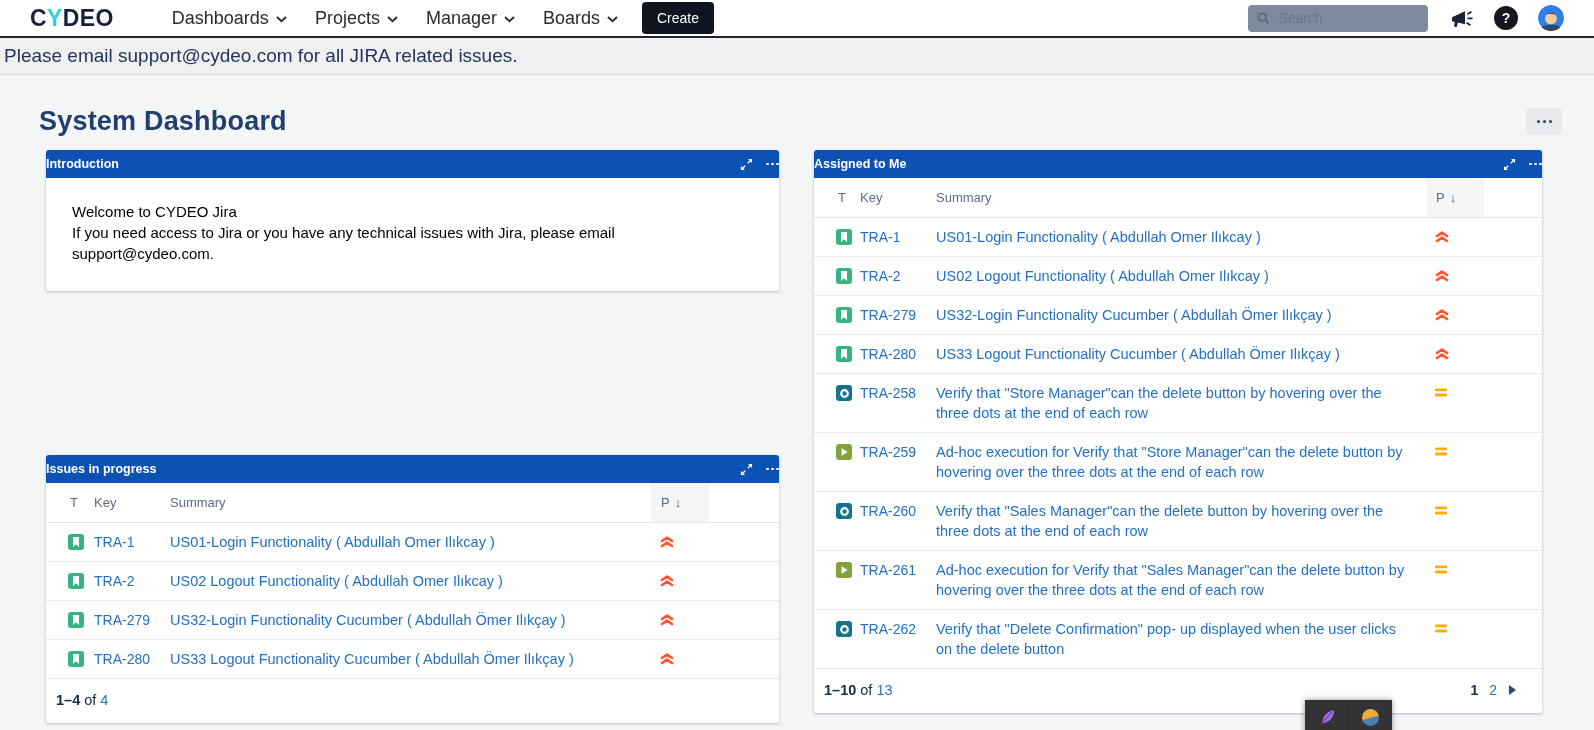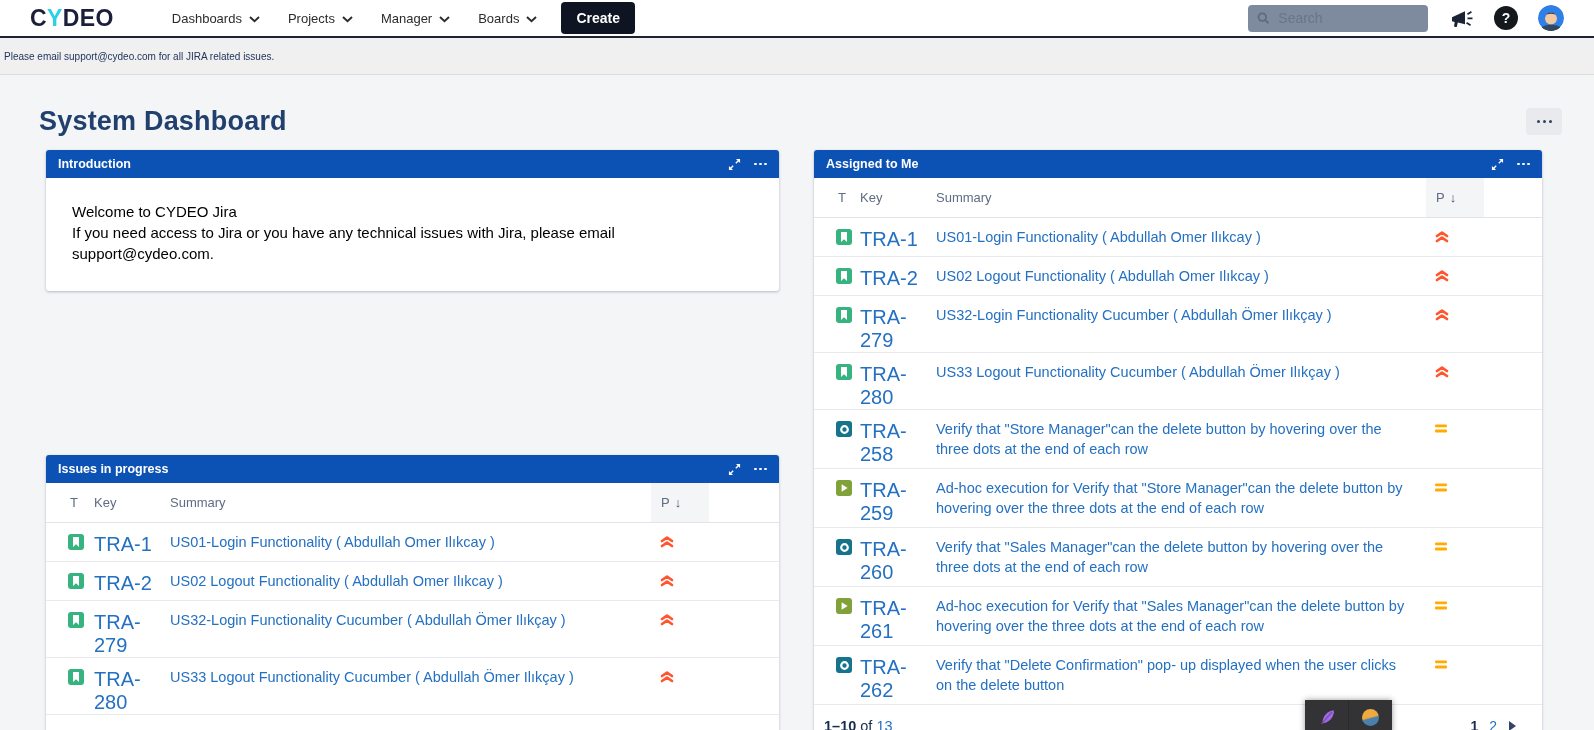--- a/index.html
+++ b/index.html
@@ -10,25 +10,25 @@
     color:#172B4D;
   }
   
   .navbar {
     height:38px; background:#ffffff; display:flex; align-items:center;
     padding:0 28px 0 30px; border-bottom:2px solid #1e2233;
   }
   .logo { font-size:23px; font-weight:800; letter-spacing:.4px; color:#1b1f3b; display:flex; }
   .logo .y { color:#2bd0e6; }
   .nav-menu { display:flex; gap:28px; margin-left:58px; }
-  .nav-item { display:flex; align-items:center; gap:7px; font-size:13px; color:#2b2b2b; cursor:pointer; }
+  .nav-item { display:flex; align-items:center; gap:7px; font-size:18px; color:#2b2b2b; cursor:pointer; }
   .nav-item svg { margin-top:2px; }
   .create-btn {
     margin-left:24px; background:#0f1423; color:#fff; border:none; border-radius:4px;
-    font-family:"Liberation Sans", sans-serif; font-size:14px; font-weight:700;
+    font-family:"Liberation Sans", sans-serif; font-size:14px; font-weight:400;
     padding:8px 15px; cursor:pointer;
   }
   .nav-spacer { flex:1; }
   .search-box {
     width:180px; height:27px; background:#7e8b9f; border-radius:4px;
     display:flex; align-items:center; padding:0 9px; gap:7px; margin-right:22px;
   }
   .search-box input {
     background:transparent; border:none; outline:none; width:100%;
     font-family:"Liberation Sans", sans-serif; font-size:14px; color:#3d4a5e;
@@ -37,36 +37,36 @@
   .nav-icon { margin-right:20px; display:flex; align-items:center; cursor:pointer; }
   .help-circle {
     width:24px; height:24px; border-radius:50%; background:#15191e; color:#fff;
     font-size:14px; font-weight:700; display:flex; align-items:center; justify-content:center;
   }
   .avatar { width:26px; height:26px; border-radius:50%; overflow:hidden; margin-right:2px; }
   
   .banner {
     height:37px; background:#f0f0f0; border-bottom:1px solid #dcdcdc;
     display:flex; align-items:center; padding-left:4px;
-    font-size:10px; color:#22355c;
+    font-size:19px; color:#22355c;
   }
   
   .title-row { display:flex; align-items:center; justify-content:space-between; padding:21px 32px 0 15px; height:72px;margin-left:24px; }
   .page-title { margin:0; font-size:27px; font-weight:700; color:#21406e; letter-spacing:.2px; }
   .more-btn {
     width:36px; height:27px; background:#e9eaee; border:none; border-radius:4px;
     display:flex; align-items:center; justify-content:center; gap:3px; cursor:pointer;
   }
   .more-btn i, .panel-dots i { width:3px; height:3px; border-radius:50%; background:#30425f; display:block; }
   
   .main { display:grid; grid-template-columns:733px 728px; gap:35px; padding:3px 0 0 46px; align-items:start; }
   .panel { background:#fff; border-radius:3px; box-shadow:0 1px 3px rgba(9,30,66,.28); }
   .panel-header {
     background:#0c52b4; color:#fff; height:28px; border-radius:3px 3px 0 0;
-    display:flex; align-items:center; padding:0 12px;
+    display:flex; align-items:center; padding:0 0;
     font-size:12.5px; font-weight:700;
   }
   .panel-header-icons { margin-left:auto; display:flex; align-items:center; gap:13px; }
   .panel-dots { display:flex; gap:2.5px; cursor:pointer; }
   .panel-dots i { background:#fff; width:2.6px; height:2.6px; }
   .expand-icon { display:flex; cursor:pointer; }
   
   .intro-body { padding:23px 20px 27px 26px; font-size:15px; color:#000000; line-height:21px; }
   .gap-block { height:164px; }
   
@@ -78,21 +78,21 @@
   .right-grid { grid-template-columns:46px 76px 1fr 58px 58px; }
   .tbl-head > div { display:flex; align-items:center; }
   .h-type { padding-left:24px; }
   .h-pri { background:#f4f5f7; padding-left:10px; gap:5px; }
   .sort-arrow { font-size:13px; color:#42526E; }
   .tbl-row {
     display:grid; border-bottom:1px solid #e7e9ed; min-height:38px; align-items:start;
   }
   .col-type { padding:11px 0 0 22px; }
   .col-key  { padding-top:10px; }
-  .col-key a { font-size:20px; color:#2470c2; text-decoration:none; }
+  .col-key a { font-size:14px; color:#2470c2; text-decoration:none; }
   .col-summary a {
     display:inline-block; padding:9px 14px 9px 0; font-size:14.5px; line-height:20px;
     color:#2470c2; text-decoration:none;
   }
   .col-pri { padding:11px 0 0 8px; }
   .type-icon {
     width:16px; height:16px; border-radius:3px; display:flex; align-items:center; justify-content:center;
   }
   .type-icon.story { background:#36B37E; }
   .type-icon.test { background:#16738C; }

